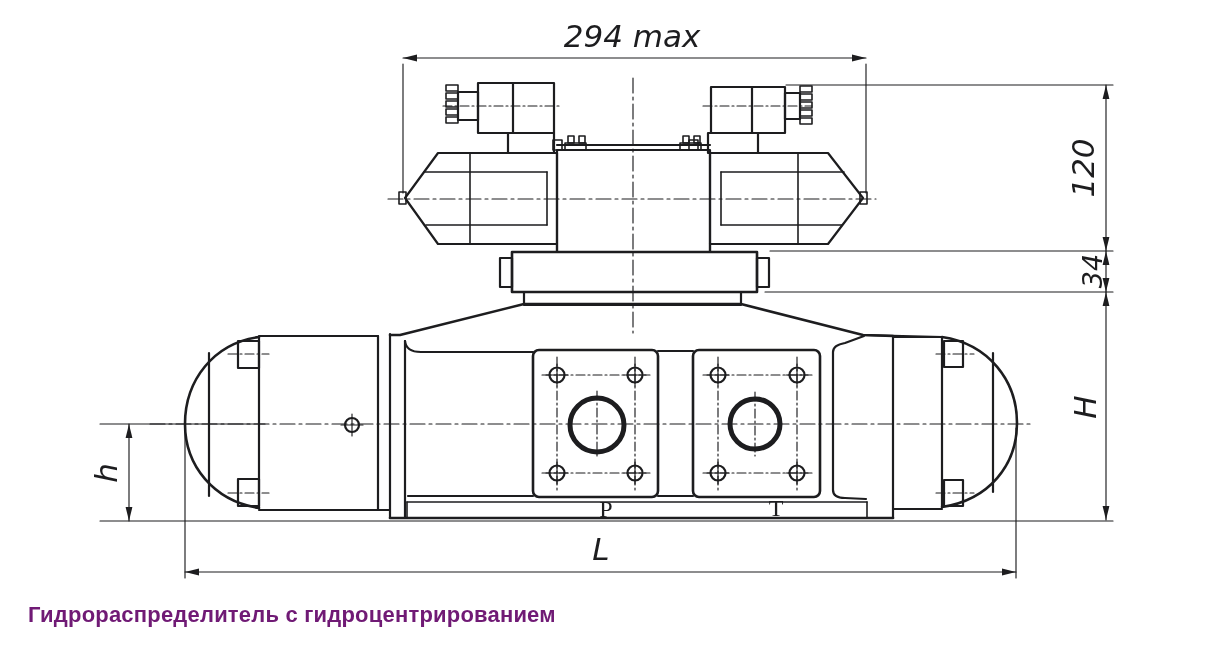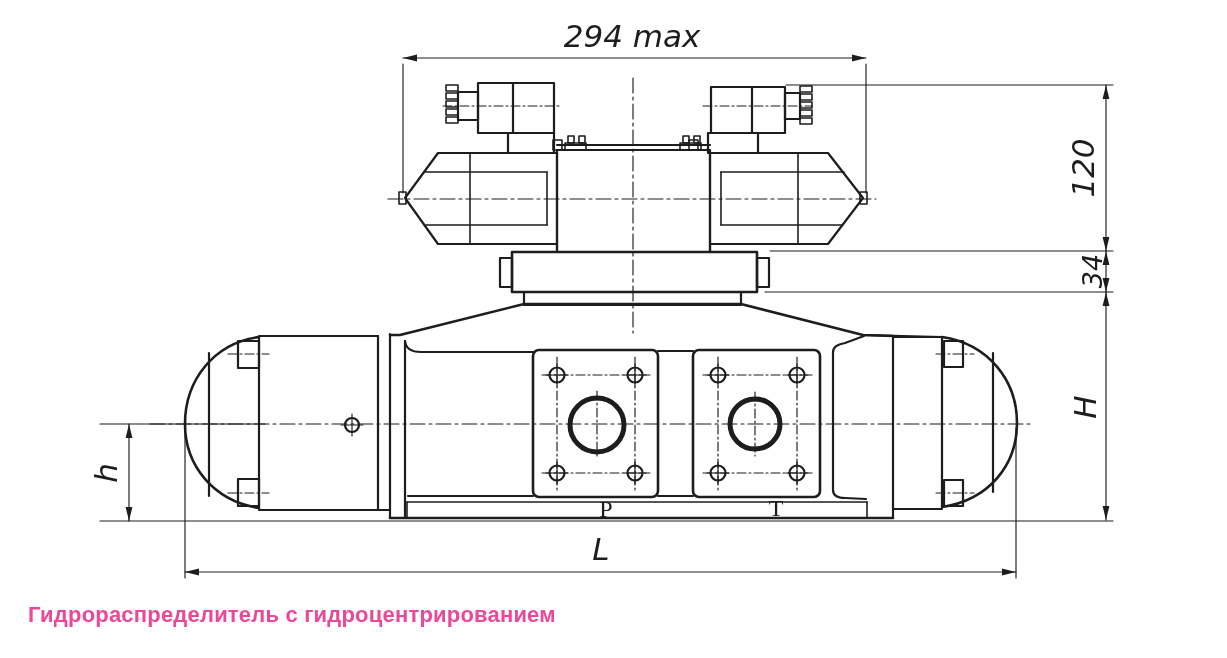--- a/index.html
+++ b/index.html
@@ -13,21 +13,21 @@
   .s16{stroke-width:1.6;}
   .thin{stroke-width:1.15;}
   .thick5{stroke-width:5;}
   .cl{stroke-width:1.15;stroke-dasharray:15 4 3 4;}
   .clb{stroke-width:1.15;stroke-dasharray:9 3 2 3;}
   
   .dim{font-family:"DejaVu Sans",sans-serif;font-style:italic;font-size:31px;fill:#1d1d1f;}
   .dim-sm{font-size:27px;}
   .port{font-family:"Liberation Serif",serif;font-size:24px;fill:#1d1d1f;}
   .caption{position:absolute;left:28px;top:602px;font-weight:700;font-size:22px;
-           color:#ec4899;letter-spacing:.2px;font-family:"Liberation Sans",sans-serif;}
+           color:#701a75;letter-spacing:.2px;font-family:"Liberation Sans",sans-serif;}
 </style>
 </head>
 <body>
 
 <div class="stage">
 
 <svg width="1227" height="658" viewBox="0 0 1227 658">
   <defs>
     <marker id="arr" markerWidth="16" markerHeight="10" refX="15" refY="5" orient="auto-start-reverse" markerUnits="userSpaceOnUse">
       <path d="M15,5 L1,1.6 L1,8.4 Z" fill="#1d1d1f"></path>

